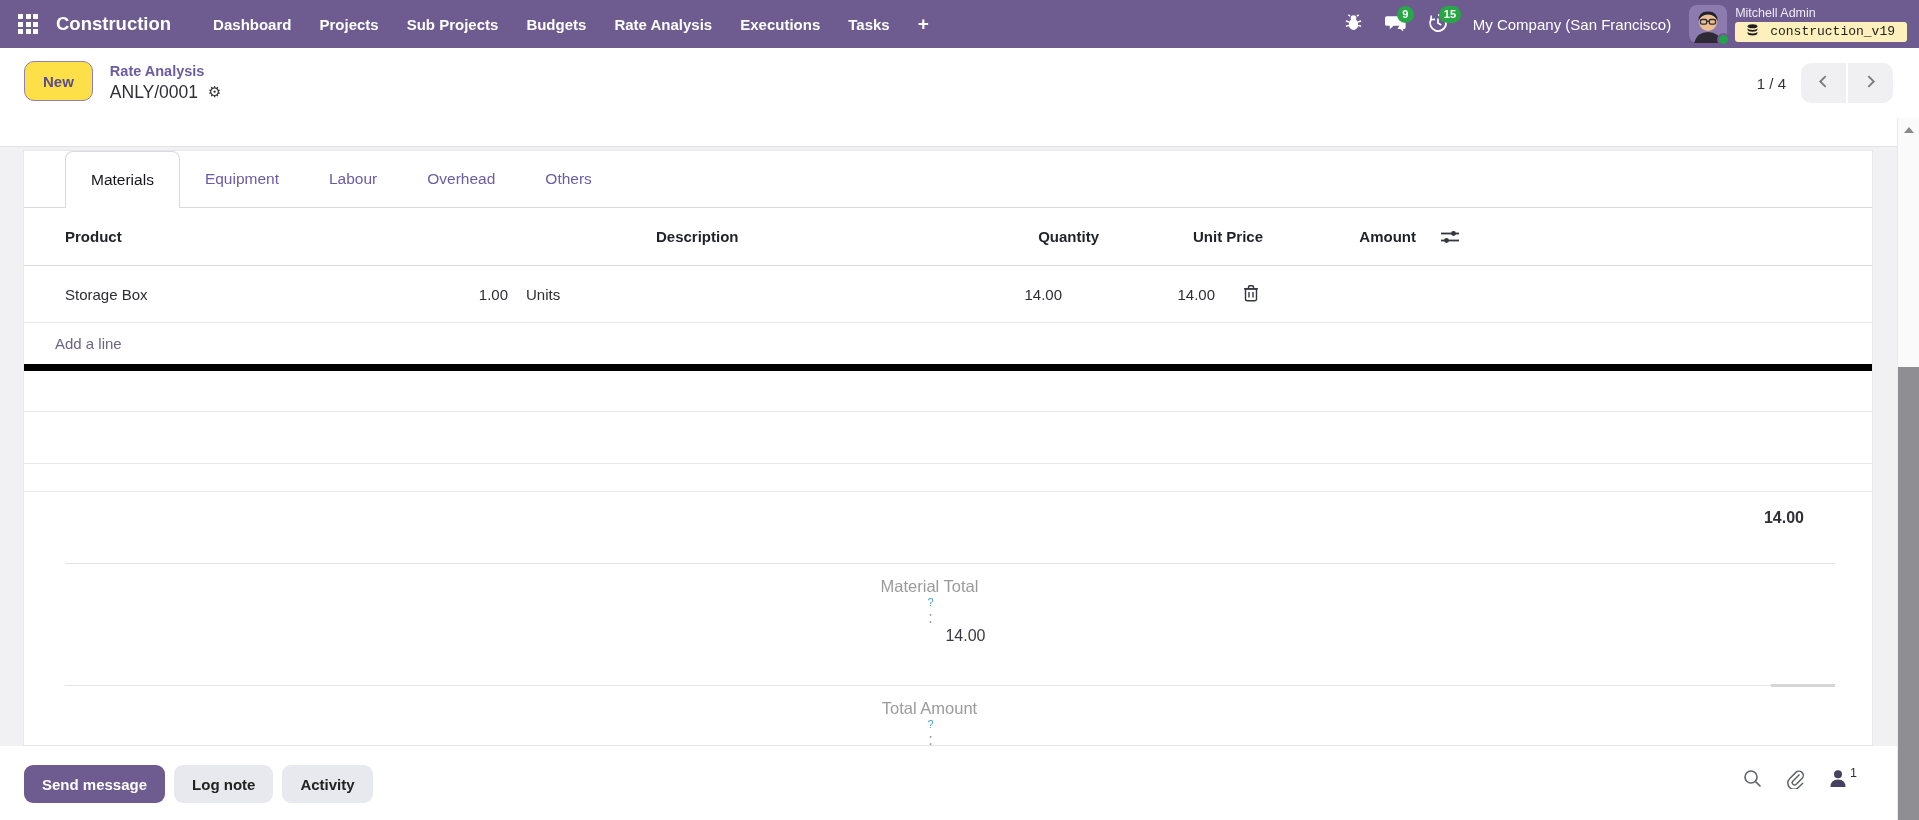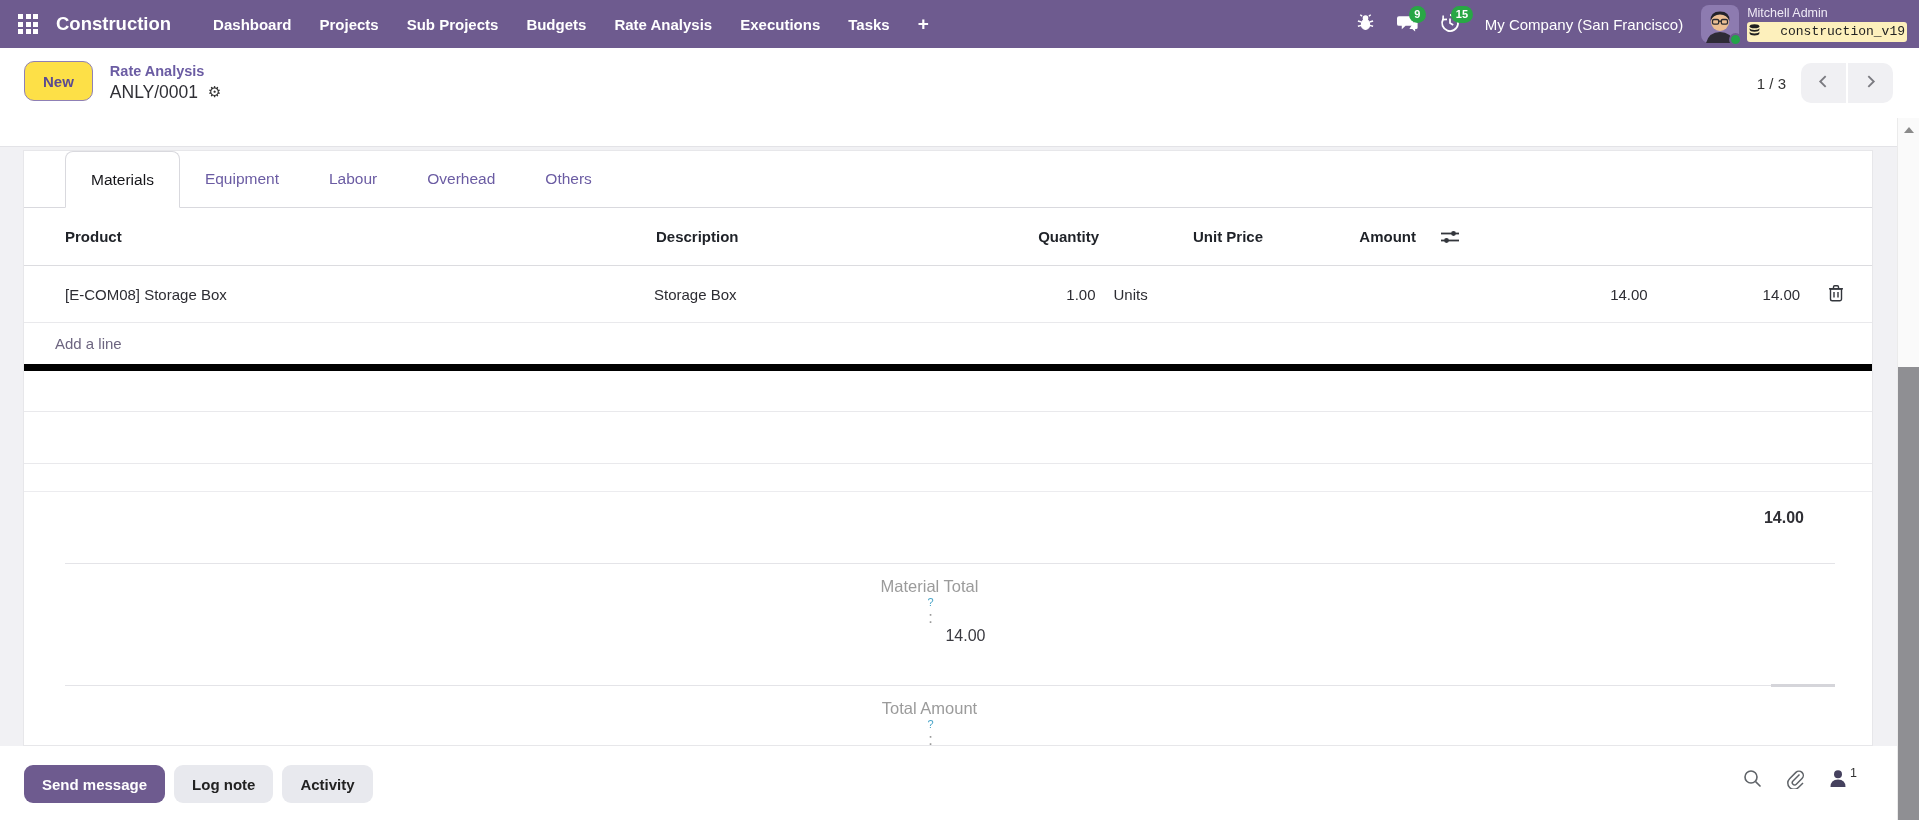--- a/index.html
+++ b/index.html
@@ -27,22 +27,22 @@
                  color:#fff; border-radius:10px; font-size:11px; font-weight:700; line-height:1;
                  padding:3px 5px; min-width:17px; text-align:center; }
   .company-name { font-size:15px; margin:0 18px 0 14px; white-space:nowrap; }
   .user-block { display:flex; align-items:center; margin-right:2px; cursor:pointer; }
   .avatar-wrap { position:relative; width:38px; height:38px; flex:0 0 38px; }
   .avatar-wrap svg { display:block; }
   .status-dot { position:absolute; right:-3px; bottom:-3px; width:13px; height:13px; border-radius:50%;
                 background:#23a348; border:2px solid var(--navbar-bg,#6e5b8f); }
   .user-text { margin-left:8px; display:flex; flex-direction:column; align-items:flex-start;text-align:center; }
   .user-name { font-size:12.5px; color:#efeaf6; line-height:1.25; }
-  .db-badge { display:flex; align-items:center; gap:20px; background:var(--db-badge-bg,#fdf0bc);
-              color:var(--db-badge-text,#222); border-radius:3px; padding:2px 2px;
+  .db-badge { display:flex; align-items:center; gap:12px; background:var(--db-badge-bg,#fdf0bc);
+              color:var(--db-badge-text,#222); border-radius:3px; padding:2px 12px;
               font-family:"Liberation Mono","DejaVu Sans Mono",monospace; font-size:13px; line-height:1.2; }
 
   
   .control-panel { height:99px; background:#fff; border-bottom:1px solid #e3e3e7;
                    display:flex; align-items:flex-start; padding:13px 26px 0 24px; }
   .new-btn { height:40px; padding:0 18px; font-size:15px; font-weight:600; color:#5b4b91;
              background:#fde047; border:1px solid #8f80b5; border-radius:10px; cursor:pointer;
              font-family:inherit; }
   .breadcrumb-block { margin-left:17px; display:flex; flex-direction:column; }
   .bc-title { color:var(--accent,#6b5ca3); font-size:14.5px; font-weight:700; line-height:1.4;
@@ -213,21 +213,21 @@
 <div class="control-panel">
   <button class="new-btn">New</button>
   <div class="breadcrumb-block">
     <a class="bc-title">Rate Analysis</a>
     <div class="record-line">
       <span>ANLY/0001</span>
       <button class="gear-btn">⚙</button>
     </div>
   </div>
   <div class="pager">
-    <span class="pager-count">1 / 3</span>
+    <span class="pager-count">1 / 4</span>
     <span class="pager-btns">
       <button class="pager-btn prev">
         <span>
           <svg width="13" height="13" viewBox="0 0 12 12" fill="none" stroke="#7a7a80" stroke-width="1.7">
               <path d="M8 1 L3 6 L8 11"></path>
             </svg>
         </span>
       </button>
       <button class="pager-btn next">
         <span>
@@ -264,21 +264,20 @@
             <line x1="1" y1="5.5" x2="19" y2="5.5"></line>
               <circle cx="13.5" cy="5.5" r="2.4" stroke="none"></circle>
             <line x1="1" y1="12.5" x2="19" y2="12.5"></line>
               <circle cx="6.5" cy="12.5" r="2.4" stroke="none"></circle>
           </svg>
         </button>
       </span>
     </div>
 
     <div class="lrow data">
-      <span class="c-product">[E-COM08] Storage Box</span>
       <span class="c-desc">Storage Box</span>
       <span class="c-qty">1.00</span>
       <span class="c-colgap"></span>
       <span class="c-uom">Units</span>
       <span class="c-price">14.00</span>
       <span class="c-amount">14.00</span>
       <span class="c-action">
         <button class="icon-plain">
           <span>
             <svg width="16" height="18" viewBox="0 0 16 18" fill="none" stroke="#33363c" stroke-width="1.4">

